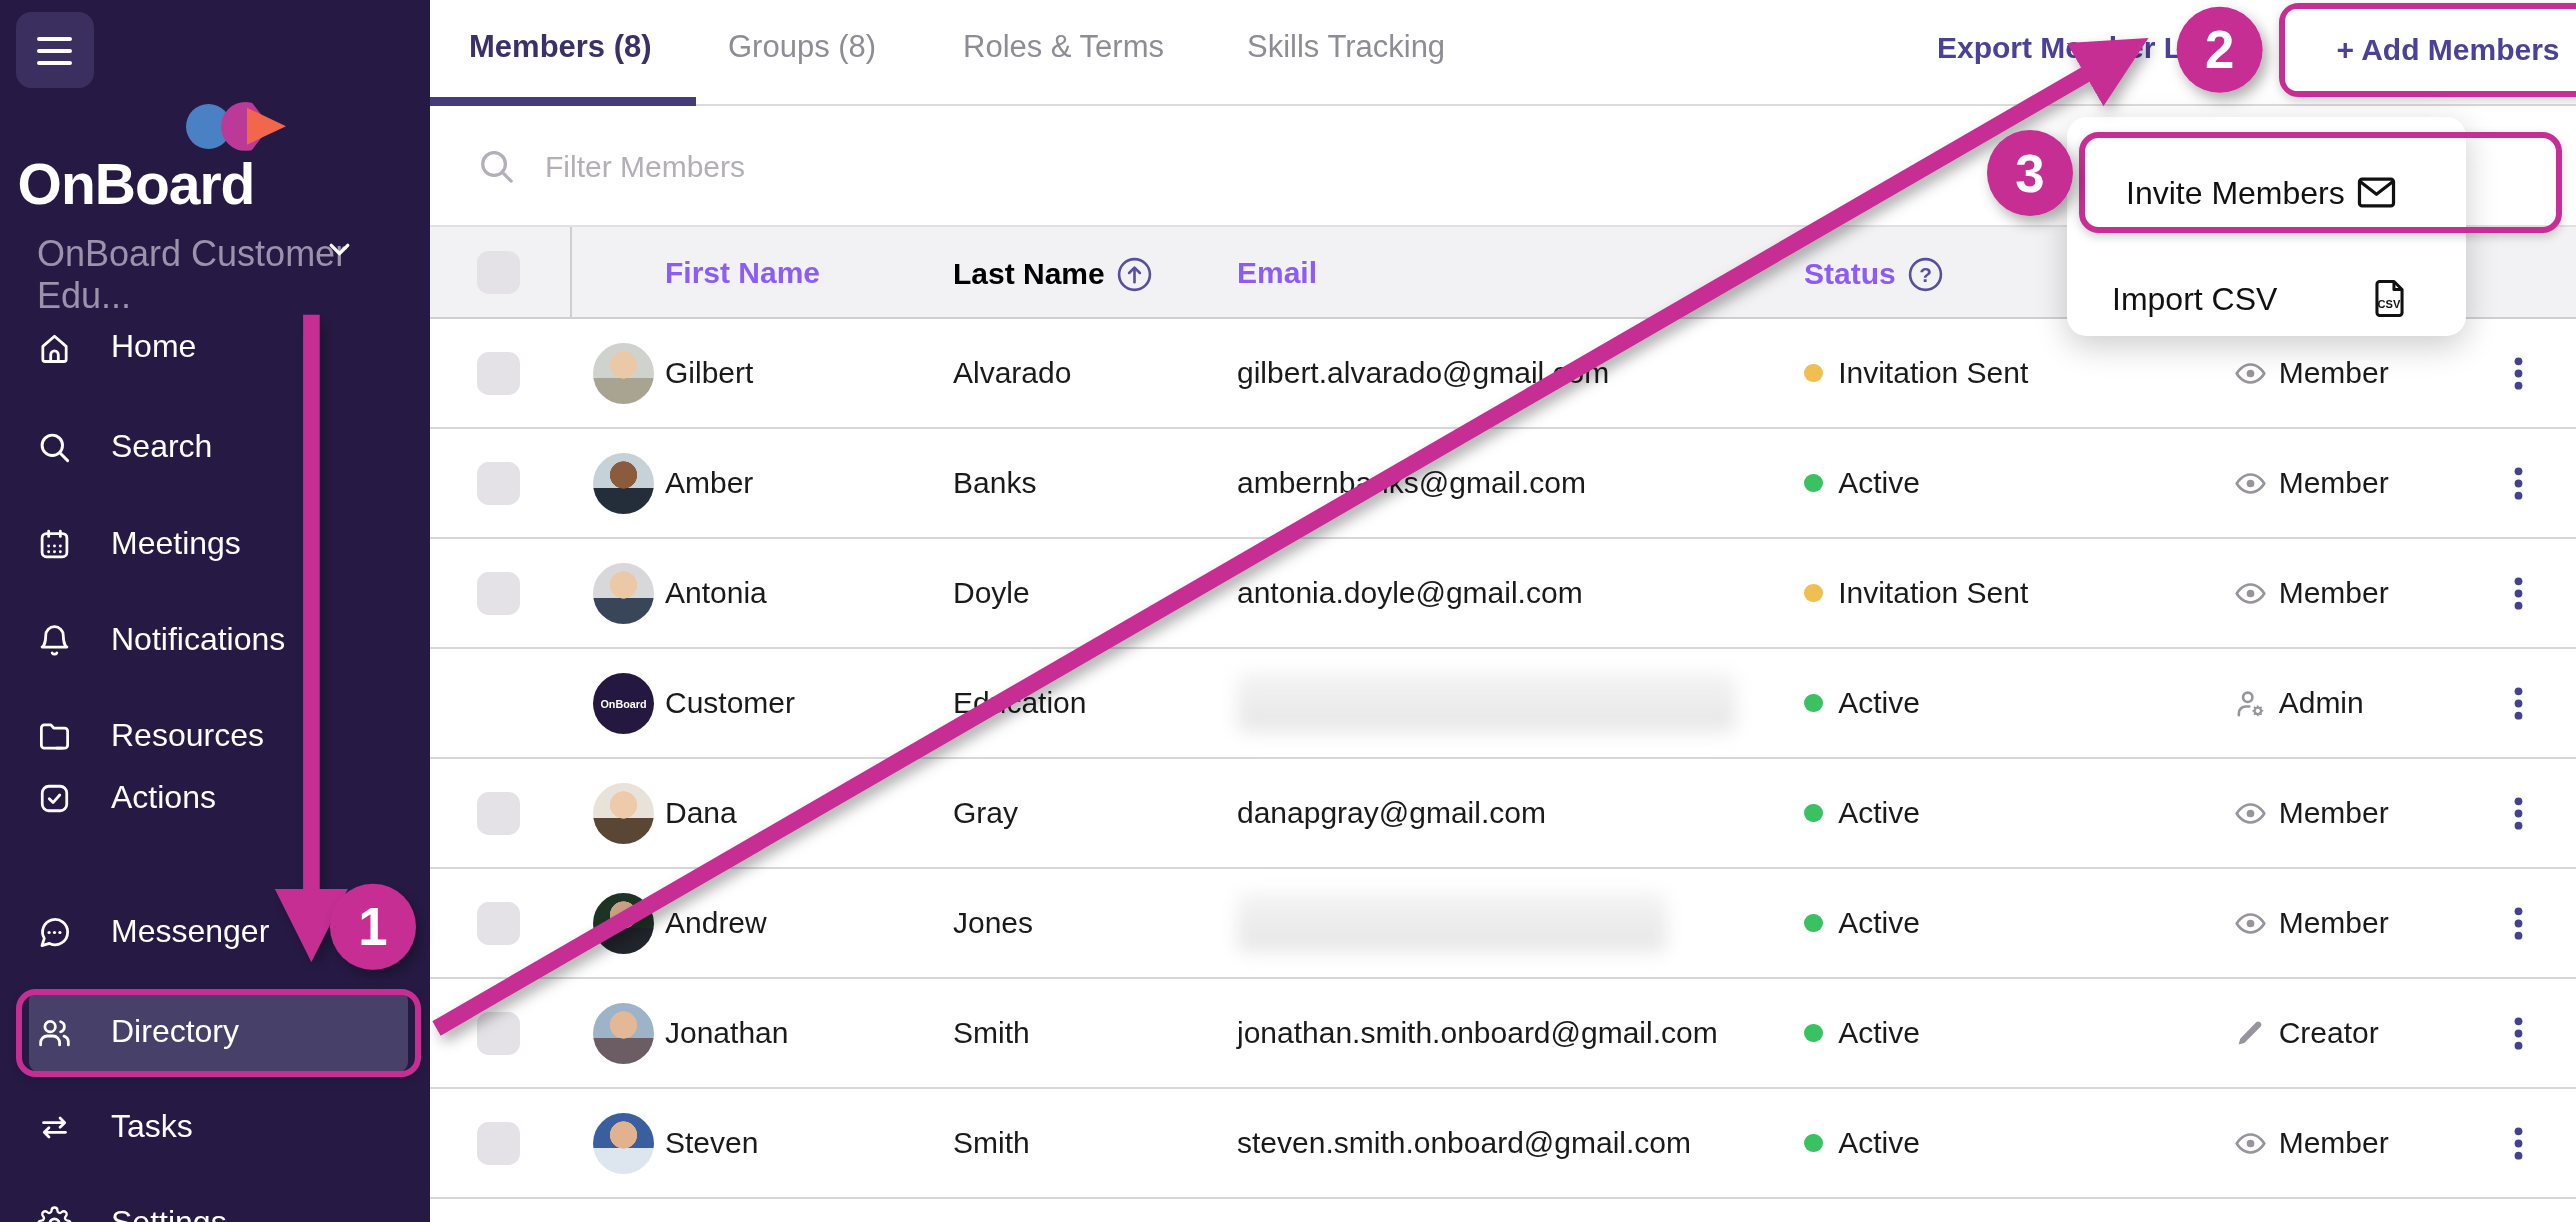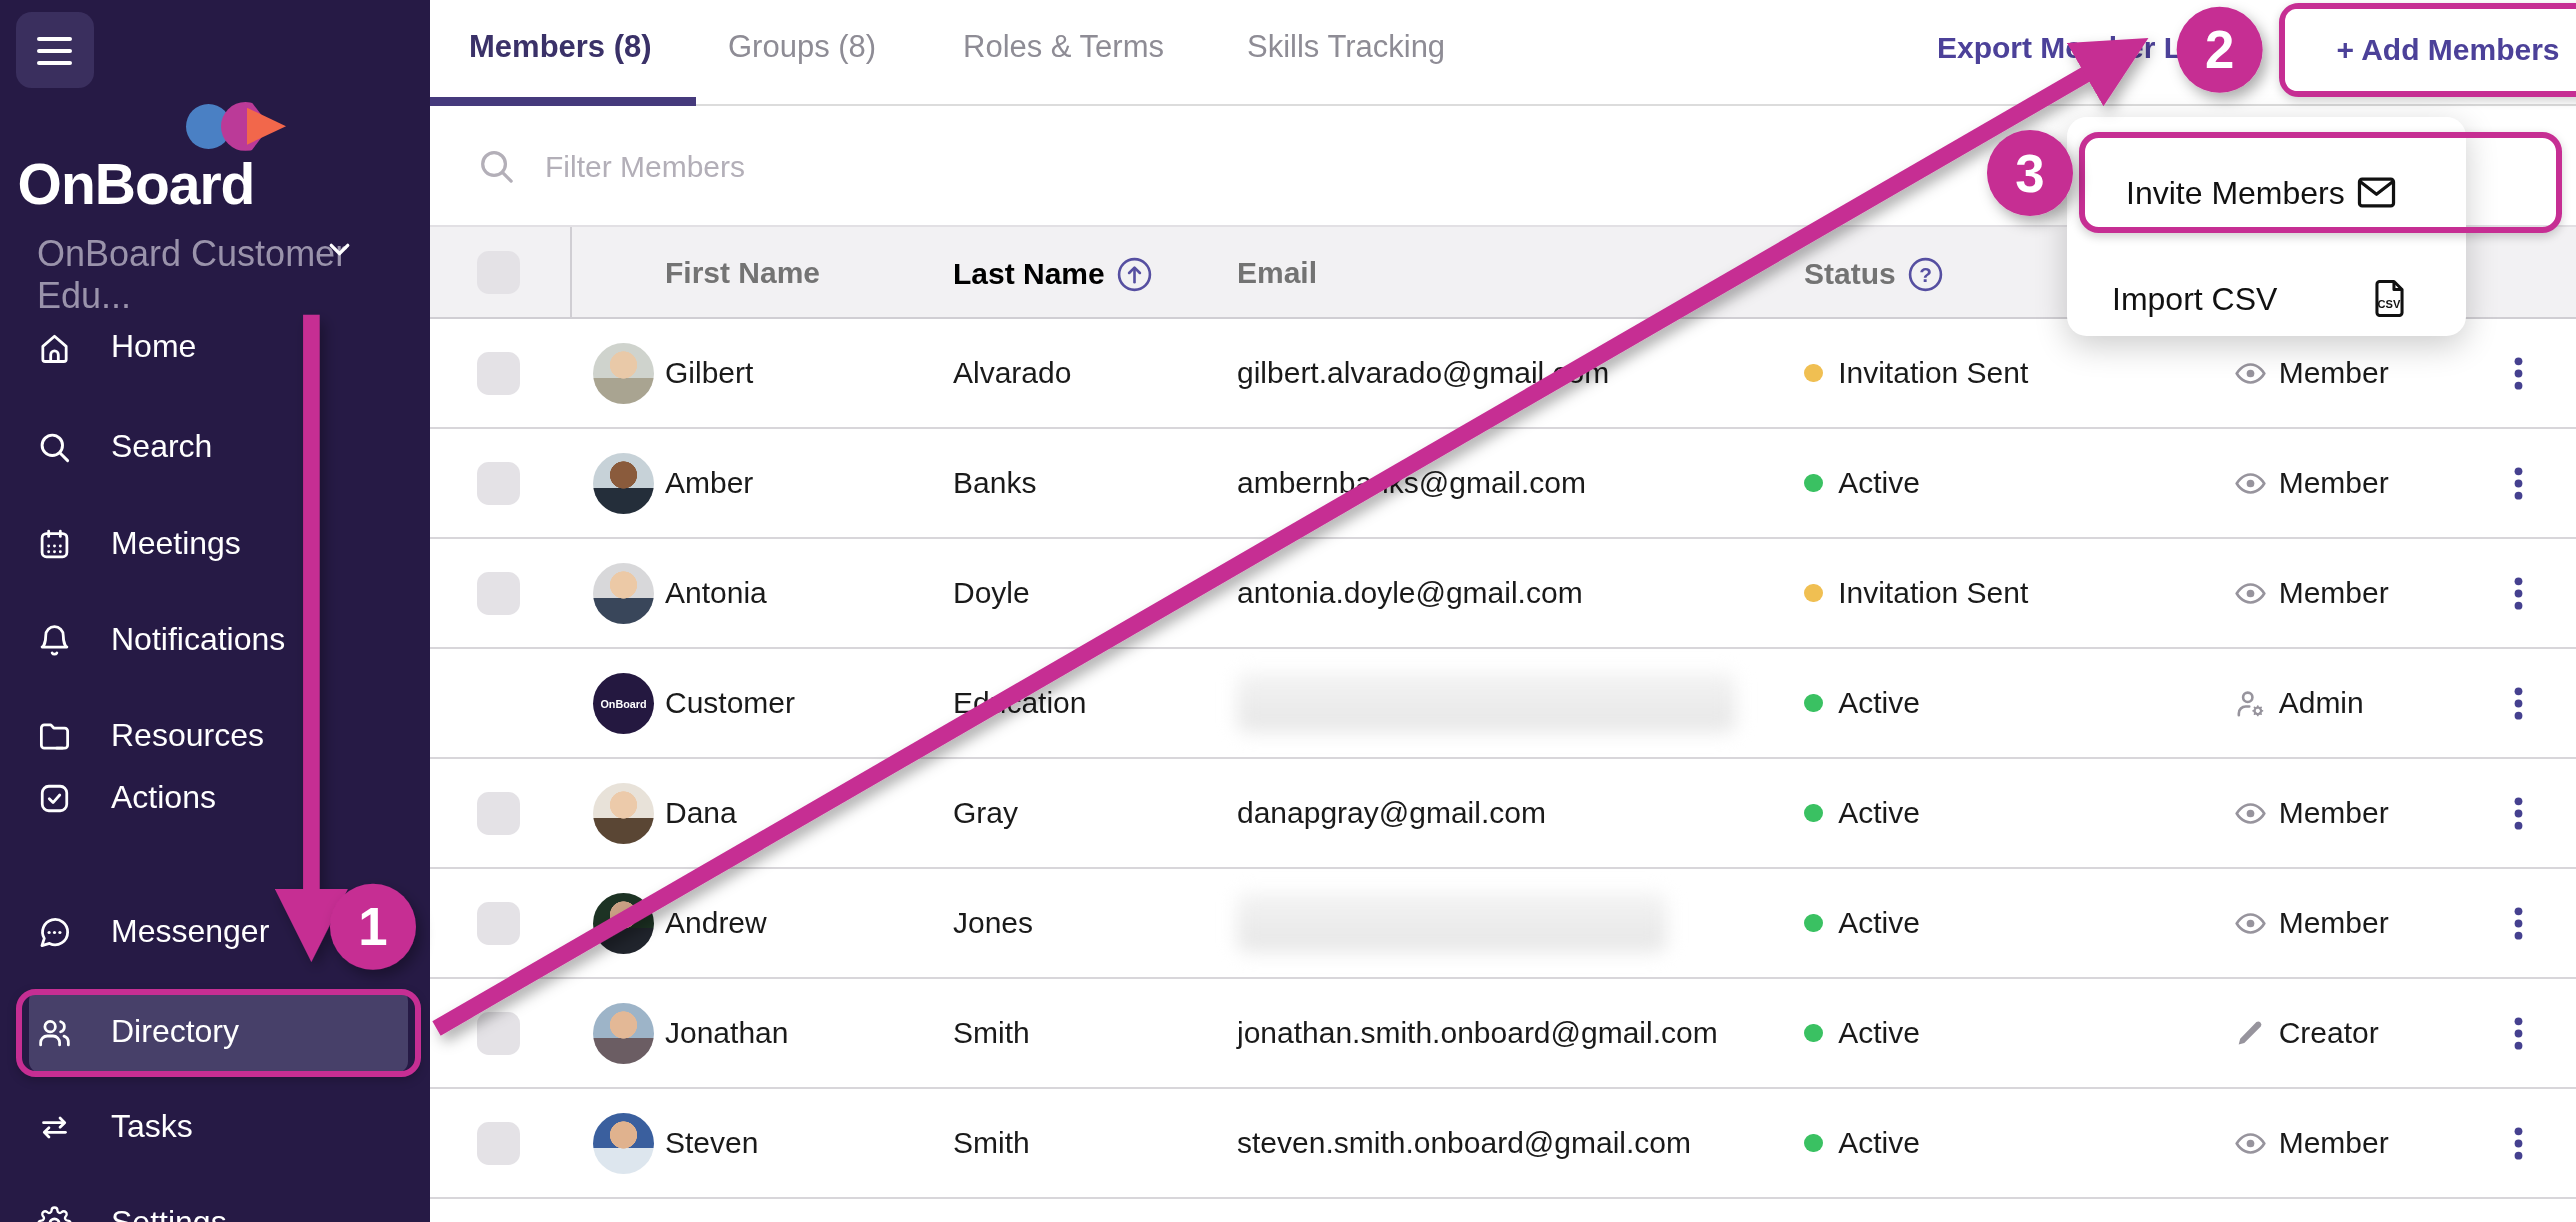--- a/index.html
+++ b/index.html
@@ -48,21 +48,21 @@
 
   
   .filterbar { position:absolute; left:430px; top:108px; width:2146px; height:119px; background:#fff; border-bottom:2px solid #e2e0e4; }
   .filterbar .ficon { position:absolute; left:47px; top:39px; width:39px; height:39px; color:#b3afb8; }
   .filter-input { position:absolute; left:115px; top:29px; width:880px; height:59px; border:none; outline:none; font-size:30px; color:#333; font-family:inherit; background:transparent; }
   .filter-input::placeholder { color:#b3afb8; }
 
   
   .thead { position:absolute; left:430px; top:227px; width:2146px; height:92px; background:var(--header_bg); border-bottom:2px solid #d0ced3; }
   .thead .vdiv { position:absolute; left:140px; top:0; width:2px; height:92px; background:#d0ced3; }
-  .th { position:absolute; top:29px; font-size:30px; font-weight:bold; color:#737373; white-space:nowrap; }
+  .th { position:absolute; top:29px; font-size:30px; font-weight:bold; color:#8b5cf6; white-space:nowrap; }
   .th.sorted { color:#000000; }
   .sort-icon, .q-icon { display:inline-block; width:37px; height:37px; vertical-align:-8.8px; margin-left:11.7px; color:#564fa1; cursor:pointer; }
   .checkbox { position:absolute; width:43px; height:43px; border-radius:11.7px; background:#e4e2e6; cursor:pointer; }
   .thead .checkbox { left:47px; top:24.4px; }
 
   .rows { position:absolute; left:430px; top:319px; width:2146px;text-align:center; }
   .trow { position:relative; width:2146px; height:110px; border-bottom:2px solid #d8d6da; background:#fff; }
   .trow .checkbox { left:47px; top:33px; }
   .avatar { position:absolute; left:163px; top:24.4px; width:61px; height:61px; border-radius:50%; overflow:hidden; }
   .avatar.logo-avatar { display:flex; align-items:center; justify-content:center; }

